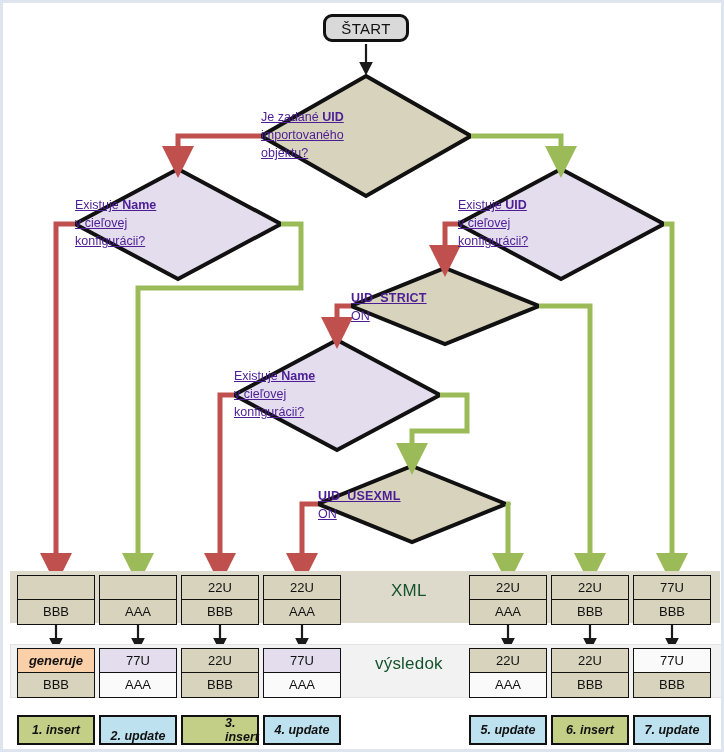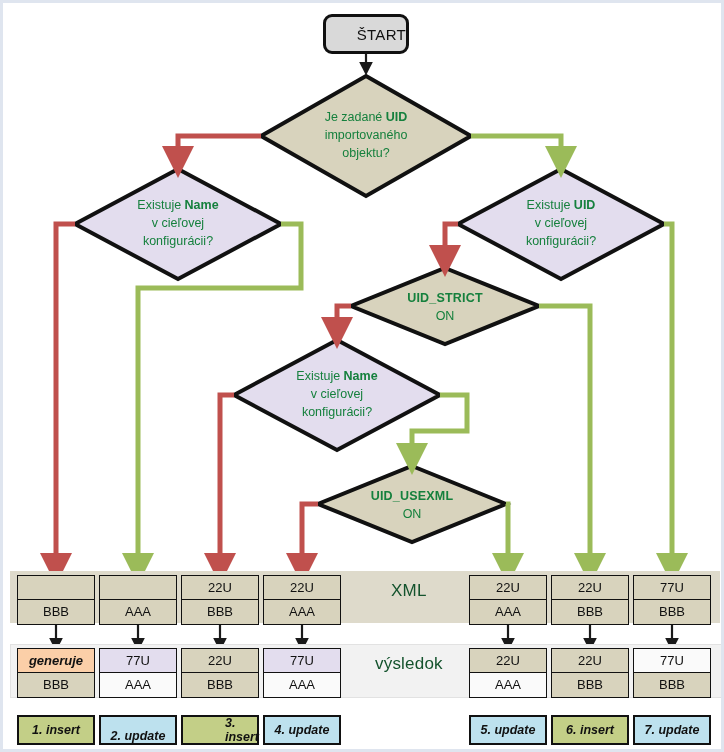--- a/index.html
+++ b/index.html
@@ -28,22 +28,22 @@
   .legend-table{
     position:absolute;left:40px;top:36px;border-collapse:collapse;
   }
   .legend-table td{
     border:1.5px solid #111;font-size:13px;text-align:center;
     padding:3px 0;height:20px;color:#111;
   }
   .legend-table td.k{background:#ffffff;width:72px;font-weight:bold;}
   .legend-table td.v{background:#e8e2f0;width:72px;}
   .dlabel{
-    position:absolute;text-align:center;font-size:12.5px;color:#15803d;
-    line-height:1.45;pointer-events:none;width:100%;
+    position:absolute;font-size:12.5px;color:#4c1d95;
+    line-height:1.45;pointer-events:none;width:100%;text-decoration:underline;
   }
   .dlabel b{font-weight:bold;}
   .dlabel .mono{font-weight:bold;letter-spacing:.2px;font-size:12.5px;}
 
   
   .band{position:absolute;}
   .band-xml{background:#dedacb;}
   .band-res{background:#f2f2f2;border:1px solid #e2e2e2;}
   .band-label{
     position:absolute;font-size:17px;color:#14532d;letter-spacing:.2px;
@@ -131,21 +131,21 @@
       <path d="M135,620 L135,642" marker-end="url(#ar-black)"></path>
       <path d="M217,620 L217,642" marker-end="url(#ar-black)"></path>
       <path d="M299,620 L299,642" marker-end="url(#ar-black)"></path>
       <path d="M505,620 L505,642" marker-end="url(#ar-black)"></path>
       <path d="M587,620 L587,642" marker-end="url(#ar-black)"></path>
       <path d="M669,620 L669,642" marker-end="url(#ar-black)"></path>
     </g>
   </svg>
 
 
-  <div class="node terminator" style="left:320px;top:11px;width:86px;height:40px;justify-content:flex-end;">
+  <div class="node terminator" style="left:320px;top:11px;width:86px;height:28px;">
     <span>ŠTART</span>
   </div>
 
   <div class="node" style="left:258px;top:105px;width:210px;">
     <div class="dlabel">
       <span>Je zadané </span><b>UID</b><br>
       <span>importovaného</span><br>
       <span>objektu?</span>
     </div>
   </div>

